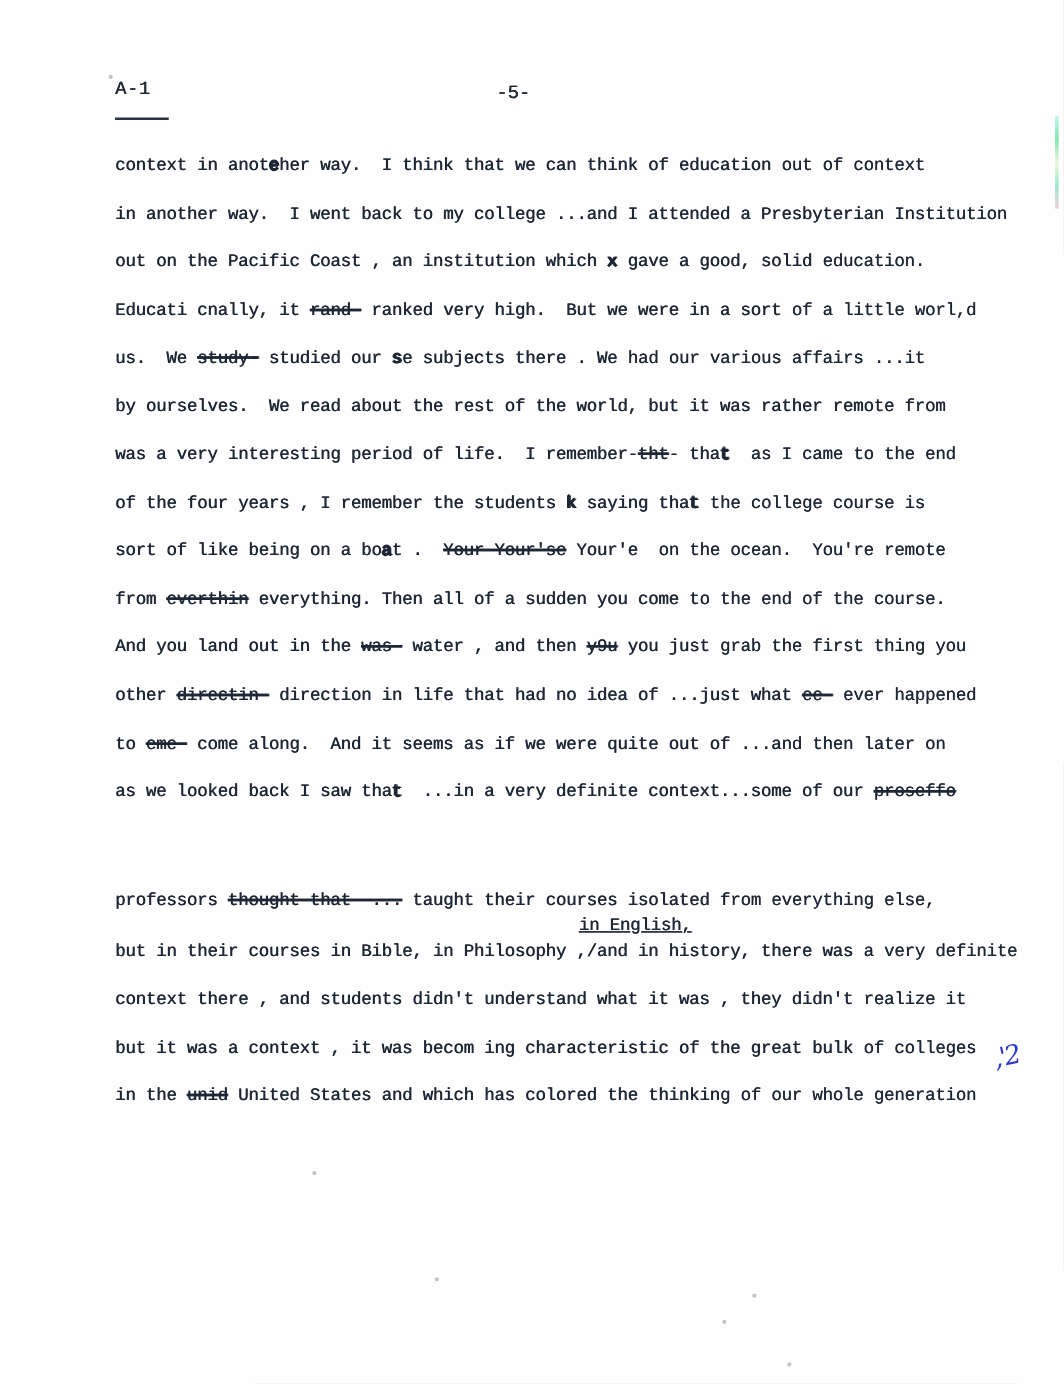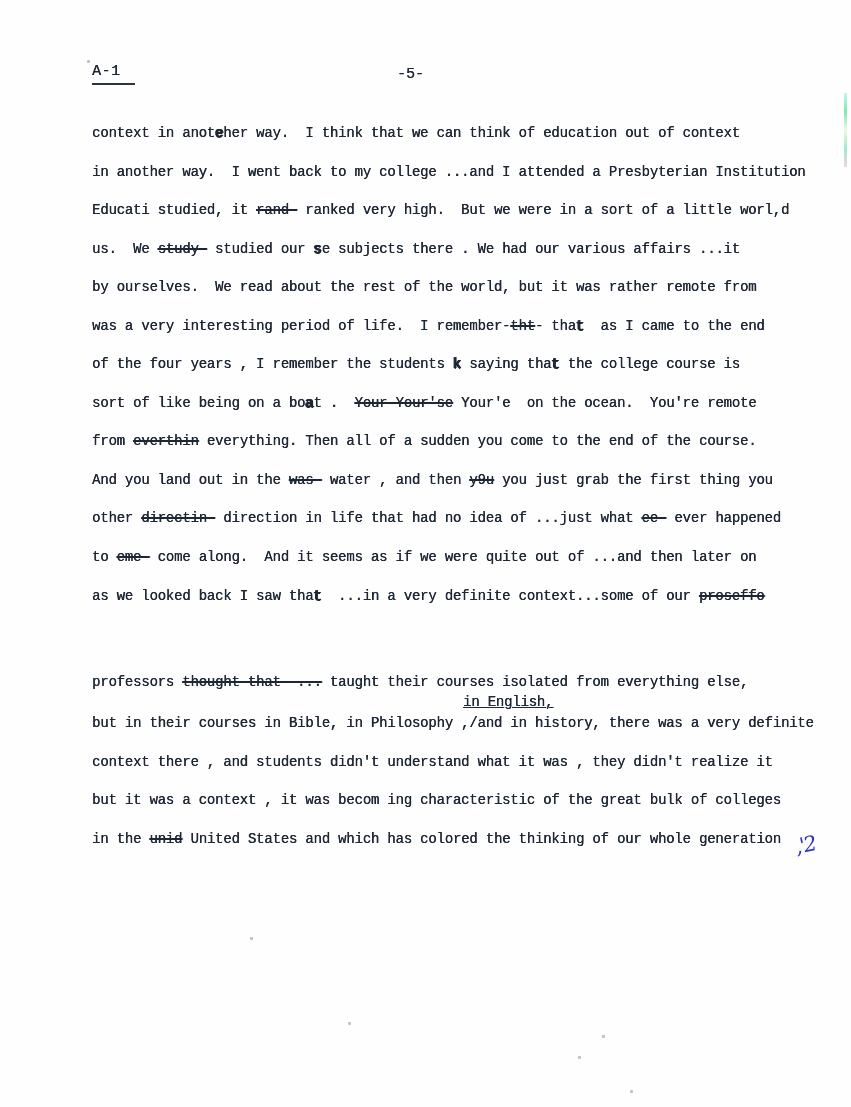--- a/index.html
+++ b/index.html
@@ -12,21 +12,21 @@
     font-family: "Liberation Mono", "DejaVu Sans Mono", monospace;
     color: #1e2735;
   }
   .header-left {
     position: absolute;
     left: 92px;
     top: 63px;
     font-size: 15px;
     letter-spacing: 0.5px;
     border-bottom: 2px solid #2a3445;
-    padding: 0 14px 3px 0;
+    padding: 0 14px 14px 0;
     text-shadow: 0.3px 0 currentColor;
   }
   .page-number {
     position: absolute;
     left: 397px;
     top: 66px;
     font-size: 15px;
     text-shadow: 0.3px 0 currentColor;
   }
   .doc-body {
@@ -80,21 +80,22 @@
 </style>
 </head>
 <body>
 
 <div class="page" style="background: rgb(254, 254, 254); color: rgb(30, 39, 53);">
   <div class="header-left">A-1</div>
   <div class="page-number">-5-</div>
   <div class="doc-body">
       <div class="line"><span>context in anot</span><span class="blot">e</span><span>her way.  I think that we can think of education out of context</span></div>
       <div class="line"><span>in another way.  I went back to my college ...and I attended a Presbyterian Institution</span></div>
-      <div class="line"><span>Educati studied, it </span><span class="strike">rand-</span><span> ranked very high.  But we were in a sort of a little worl,d</span></div>
+      <div class="line"><span>out on the Pacific Coast , an institution which </span><span class="blot">x</span><span> gave a good, solid education.</span></div>
+      <div class="line"><span>Educati cnally, it </span><span class="strike">rand-</span><span> ranked very high.  But we were in a sort of a little worl,d</span></div>
       <div class="line"><span>us.  We </span><span class="strike">study-</span><span> studied our </span><span class="blot">s</span><span>e subjects there . We had our various affairs ...it</span></div>
       <div class="line"><span>by ourselves.  We read about the rest of the world, but it was rather remote from</span></div>
       <div class="line"><span>was a very interesting period of life.  I remember-</span><span class="strike">tht</span><span>- tha</span><span class="blot">t</span><span>  as I came to the end</span></div>
       <div class="line"><span>of the four years , I remember the students </span><span class="blot">k</span><span> saying tha</span><span class="blot">t</span><span> the college course is</span></div>
       <div class="line"><span>sort of like being on a bo</span><span class="blot">a</span><span>t .  </span><span class="strike">Your-Your'se</span><span> Your'e  on the ocean.  You're remote</span></div>
       <div class="line"><span>from </span><span class="strike">everthin</span><span> everything. Then all of a sudden you come to the end of the course.</span></div>
       <div class="line"><span>And you land out in the </span><span class="strike">was-</span><span> water , and then </span><span class="strike">y9u</span><span> you just grab the first thing you</span></div>
       <div class="line"><span>other </span><span class="strike">directin-</span><span> direction in life that had no idea of ...just what </span><span class="strike">ee-</span><span> ever happened</span></div>
       <div class="line"><span>to </span><span class="strike">eme-</span><span> come along.  And it seems as if we were quite out of ...and then later on</span></div>
       <div class="line"><span>as we looked back I saw tha</span><span class="blot">t</span><span>  ...in a very definite context...some of our </span><span class="strike">proseffo</span></div>

